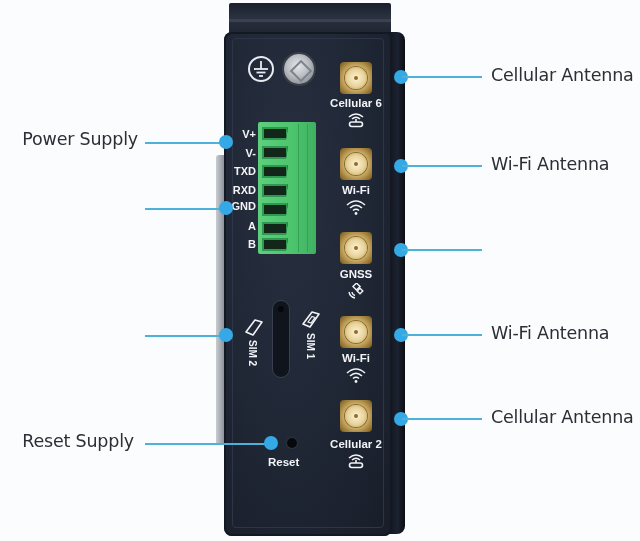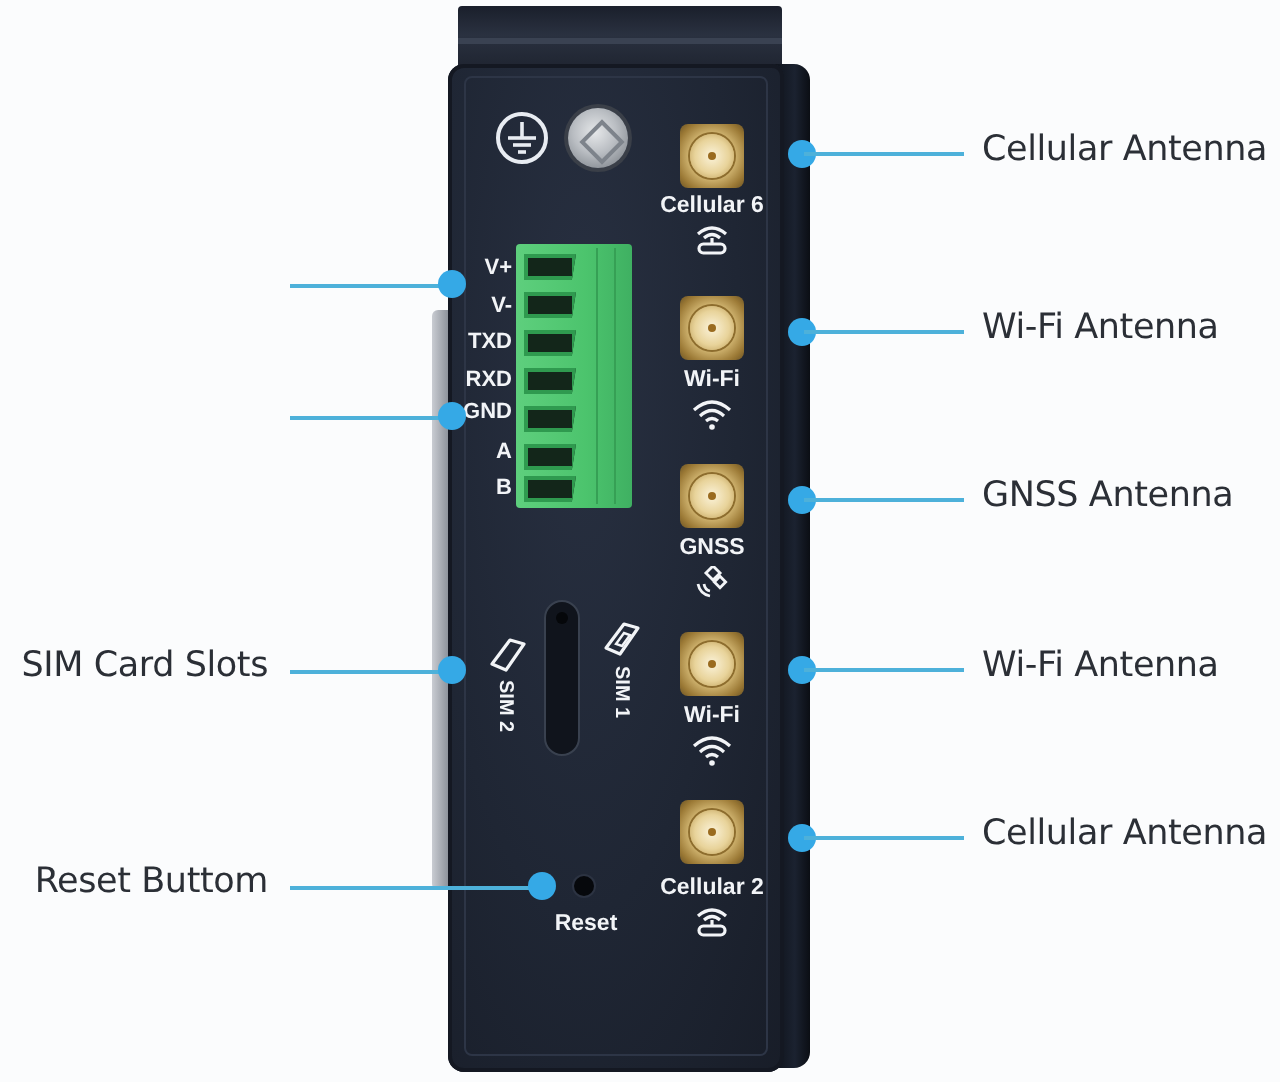--- a/index.html
+++ b/index.html
@@ -117,21 +117,21 @@
     font-family: "Liberation Sans", sans-serif;
     transform: rotate(90deg); transform-origin: left top; white-space: nowrap;
   }
 
   
   .reset-hole {
     position: absolute; left: 287px; top: 438px; width: 10px; height: 10px; border-radius: 50%;
     background: #06080c; box-shadow: 0 0 0 1px #2c3342;
   }
   .reset-label {
-    position: absolute; left: 268px; top: 456px; width: 50px; text-align: center;
+    position: absolute; left: 268px; top: 456px; width: 50px; text-align: left;
     color: #f2f4f7; font-weight: bold; font-size: 11.5px;
     font-family: "Liberation Sans", sans-serif;
   }
 
   
   .callout-line { position: absolute; height: 2px; background: #4db1da; }
   .callout-dot {
     position: absolute; width: 14px; height: 14px; border-radius: 50%;
     background: #35a9e6;
   }
@@ -249,45 +249,44 @@
     <svg width="22" height="22" viewBox="0 0 22 22">
         <path d="M3 16 L12 4 L19 6 L10 19 Z" stroke="#f2f4f7" stroke-width="1.6" fill="none" stroke-linejoin="round"></path>
         <path d="M8 14 L12 8.5 L15 9.5 L11 15 Z" stroke="#f2f4f7" stroke-width="1.2" fill="none"></path>
       </svg>
   </div>
   <div class="sim-label" style="left:316px;top:333px">SIM 1</div>
 
   <div class="reset-hole"></div>
   <div class="reset-label">Reset</div>
 
+  <div class="callout-text left-text" style="left:8px;top:129px;width:130px">Power Supply</div>
   <div class="callout-line" style="left:145px;top:142px;width:80px"></div>
   <div class="callout-dot" style="left:219px;top:135px"></div>
 
   <div class="callout-line" style="left:145px;top:208px;width:80px"></div>
   <div class="callout-dot" style="left:219px;top:201px"></div>
 
-  <div class="callout-text left-text" style="left:0px;top:323px;width:134px">SIM Card Slots</div>
   <div class="callout-line" style="left:145px;top:335px;width:85px"></div>
   <div class="callout-dot" style="left:219px;top:328px"></div>
 
-  <div class="callout-text left-text" style="left:8px;top:431px;width:126px">Reset Buttom</div>
+  <div class="callout-text left-text" style="left:8px;top:431px;width:126px">Reset Supply</div>
   <div class="callout-line" style="left:145px;top:443px;width:120px"></div>
   <div class="callout-dot" style="left:264px;top:436px"></div>
 
   <div class="callout-dot" style="left:394px;top:70px"></div>
   <div class="callout-line" style="left:402px;top:76px;width:80px"></div>
   <div class="callout-text" style="left:491px;top:65px">Cellular Antenna</div>
 
   <div class="callout-dot" style="left:394px;top:159px"></div>
   <div class="callout-line" style="left:402px;top:165px;width:80px"></div>
   <div class="callout-text" style="left:491px;top:154px">Wi-Fi Antenna</div>
 
   <div class="callout-dot" style="left:394px;top:243px"></div>
   <div class="callout-line" style="left:402px;top:249px;width:80px"></div>
-  <div class="callout-text" style="left:491px;top:238px">GNSS Antenna</div>
 
   <div class="callout-dot" style="left:394px;top:328px"></div>
   <div class="callout-line" style="left:402px;top:334px;width:80px"></div>
   <div class="callout-text" style="left:491px;top:323px">Wi-Fi Antenna</div>
 
   <div class="callout-dot" style="left:394px;top:412px"></div>
   <div class="callout-line" style="left:402px;top:418px;width:80px"></div>
   <div class="callout-text" style="left:491px;top:407px">Cellular Antenna</div>
 </div>
 

